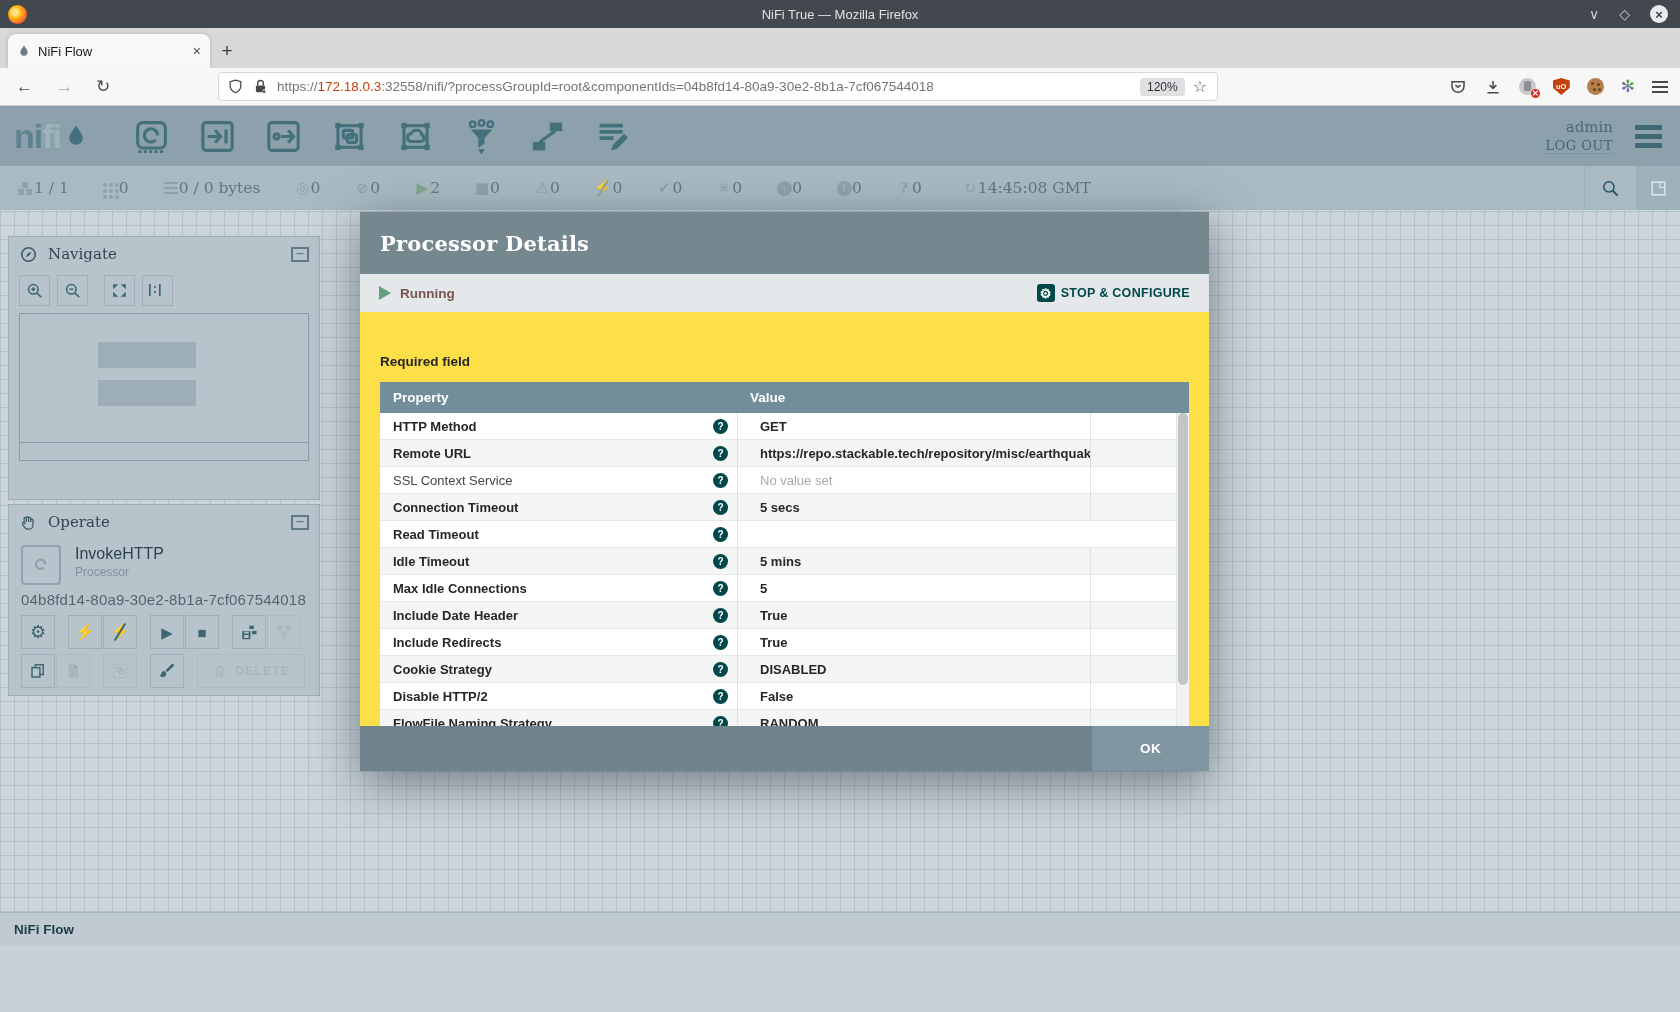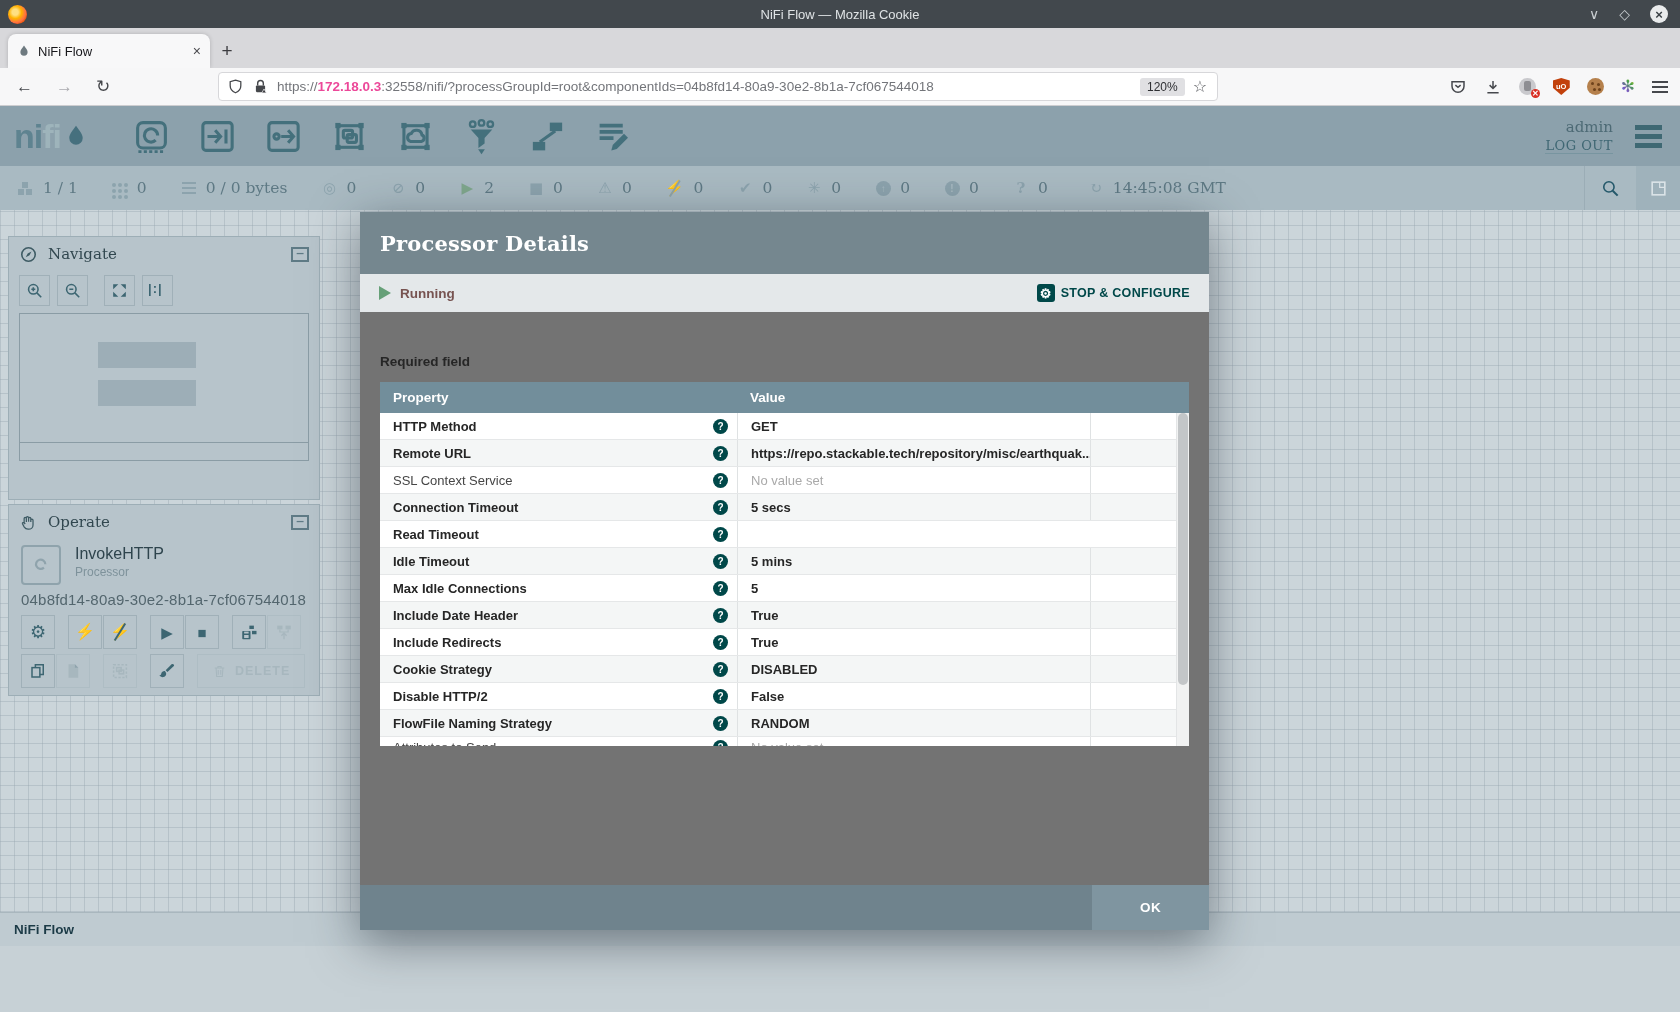--- a/index.html
+++ b/index.html
@@ -22,21 +22,21 @@
   .btab .fav{width:14px;height:14px;color:#6E7A80}
   .btab-close{margin-left:auto;color:#4B4B4F;font-size:14px}
   .newtab{width:34px;height:34px;display:flex;align-items:center;justify-content:center;font-size:19px;color:#3C3C40}
 
   .urlbar{position:absolute;top:68px;left:0;width:100%;height:38px;background:#F7F7F8;border-bottom:1px solid #CDCDD0;display:flex;align-items:center;z-index:40}
   .nav-btns{display:flex;align-items:center;gap:23px;margin-left:16px;font-size:17px;color:#45474B}
   .nav-btns .disabled{color:#ABABAF}
   .urlfield{position:absolute;left:218px;width:1000px;height:29px;background:#FFFFFF;border:1px solid #D7D7DA;border-radius:4px;display:flex;align-items:center;padding:0 8px;gap:8px}
   .urlfield .uic{width:17px;height:17px;color:#45474B}
   .url-text{white-space:nowrap;overflow:hidden;font-size:13.5px;color:#73757A}
-  .url-host{color:#ec4899;font-weight:bold}
+  .url-host{color:#c2410c;font-weight:normal}
   .zoom-badge{margin-left:auto;background:#E0E0E3;border-radius:3px;padding:2px 7px;font-size:12px;color:#2E2F33}
   .star{font-size:16px;color:#53555A;margin-right:2px}
   .bt-icons{position:absolute;right:12px;display:flex;align-items:center;gap:17px;color:#46484D}
   .bt-icons .uic{width:18px;height:18px}
   .ext{position:relative;width:17px;height:17px;border-radius:50%;background:#C9C9CD;display:inline-block}
   .ext::before{content:"";position:absolute;left:5px;top:3px;width:7px;height:10px;background:#8E8E93;border-radius:2px}
   .ext::after{content:"✕";position:absolute;right:-4px;bottom:-3px;font-size:8px;font-weight:bold;color:#fff;background:#D93025;border-radius:50%;width:9px;height:9px;line-height:9px;text-align:center}
   .ub{width:17px;height:17px;background:#c2410c;clip-path:polygon(50% 0,100% 15%,100% 58%,50% 100%,0 58%,0 15%);color:#fff;font-size:7.5px;font-weight:bold;display:flex;align-items:center;justify-content:center}
   .cookie{position:relative;width:17px;height:17px;border-radius:50%;background:#B5804C;display:inline-block}
   .cookie::after{content:"";position:absolute;left:4px;top:4px;width:3px;height:3px;border-radius:50%;background:#6F431C;box-shadow:6px 1px 0 #6F431C,2px 6px 0 #6F431C,7px 6px 0 #6F431C}
@@ -51,21 +51,21 @@
   .logo-drop{width:26px;height:30px;color:#46707E;margin-left:2px}
   .tb-icons{display:flex;align-items:center;gap:29px;margin-left:44px;color:#44707C}
   .tbi{width:37px;height:37px}
   .user-block{margin-left:auto;text-align:right;font-family:"DejaVu Serif",serif}
   .user-name{font-size:15px;color:#4D6A75}
   .logout{font-size:13px;color:#3F6773;letter-spacing:.5px;border-bottom:1px solid #7895A0;display:inline-block;margin-top:2px}
   .nifi-burger{margin:0 18px 0 22px;display:inline-block;width:27px;height:5px;background:#3E6873;box-shadow:0 9px 0 #3E6873,0 18px 0 #3E6873;transform:translateY(-9px)}
 
   
   .stats{position:absolute;top:166px;left:0;width:100%;height:44px;background:#A9BAC2;display:flex;align-items:center;font-family:"DejaVu Serif",serif;color:#5E7984;font-size:15.5px}
-  .stat{display:flex;align-items:center;gap:9px;margin-left:34px;white-space:nowrap}
+  .stat{display:flex;align-items:center;margin-left:34px;white-space:nowrap}
   .stat:first-child{margin-left:18px}
   .sic{color:#8CA3AD;font-size:15px;display:flex;align-items:center;justify-content:center;min-width:16px}
   .sic-running{color:#7FA78C}
   .ic-cubes{display:inline-block;width:6px;height:6px;background:currentColor;box-shadow:8px 0 0 currentColor,4px -7px 0 currentColor;margin:7px 10px 0 0}
   .ic-dots{display:inline-block;width:4px;height:4px;border-radius:50%;background:currentColor;box-shadow:6px 0 0 currentColor,12px 0 0 currentColor,0 6px 0 currentColor,6px 6px 0 currentColor,12px 6px 0 currentColor,0 -6px 0 currentColor,6px -6px 0 currentColor,12px -6px 0 currentColor;margin:6px 12px 0 0}
   .ic-bars{display:inline-block;width:14px;height:2.5px;background:currentColor;box-shadow:0 5px 0 currentColor,0 10px 0 currentColor;margin-bottom:10px}
   .ic-circ{display:inline-flex;width:15px;height:15px;border-radius:50%;background:currentColor;align-items:center;justify-content:center;font-family:"Liberation Sans",sans-serif;font-size:10px;font-weight:bold}
   .ic-circ{color:#A9BAC2}.sic .ic-circ{background:#8CA3AD}
   .stat-time{margin-left:40px}
   .stats-right{margin-left:auto;display:flex;align-items:center;height:100%}
@@ -108,21 +108,21 @@
   .op-row{display:flex;margin:5px 12px 0}
   .obtn{width:34px;height:34px;border:1px solid #A0B0B8;display:flex;align-items:center;justify-content:center;color:#3D6672;font-size:16px}
   .obtn+.obtn{margin-left:1px}
   .obtn.gap{margin-left:13px}
   .obtn.off{color:#A7B7BE;border-color:#AEBDC4}
   .obtn .uic{width:18px;height:18px}
   .del-btn{margin-left:13px;height:34px;border:1px solid #AEBDC4;color:#A7B7BE;display:flex;align-items:center;gap:8px;padding:0 14px;font-size:12.5px;font-weight:bold;letter-spacing:1px}
   .del-btn .uic{width:15px;height:15px}
 
   
-  .modal{position:absolute;left:360px;top:212px;width:849px;height:718px;background:#737373;box-shadow:0 12px 45px rgba(25,35,45,.5);z-index:30}
+  .modal{position:absolute;left:360px;top:212px;width:849px;height:559px;background:#fde047;box-shadow:0 12px 45px rgba(25,35,45,.5);z-index:30}
   .m-head{height:62px;background:#75878F;color:#fff;display:flex;align-items:center;padding:0 20px;font-family:"DejaVu Serif",serif;font-size:21px;font-weight:bold;letter-spacing:.2px}
   .m-status{height:38px;background:#E4E8EA;display:flex;align-items:center;padding:0 19px}
   .play-tri{width:0;height:0;border-left:12px solid #66A078;border-top:7px solid transparent;border-bottom:7px solid transparent;margin-right:9px}
   .run-label{color:#775351;font-weight:bold;font-size:13.5px}
   .stopcfg{margin-left:auto;display:flex;align-items:center;gap:6px;color:#004849;font-weight:bold;font-size:12.5px;letter-spacing:.3px}
   .gear-badge{width:18px;height:18px;background:#004849;color:#fff;display:flex;align-items:center;justify-content:center;font-size:13px;border-radius:3px}
   .m-body{position:relative;height:488px;padding:18px 20px 0 20px}
   .dtabs{display:flex;align-items:flex-end;border-bottom:1px solid #004849;height:37px}
   .dtab{height:31px;padding:0 21px;margin-right:2px;background:#E9EDEE;border:1px solid #D4DADC;border-bottom:none;display:flex;align-items:center;font-size:12px;font-weight:bold;color:#004849;letter-spacing:.4px}
   .dtab.active{height:37px;background:#fff;border:1px solid #004849;border-bottom:1px solid #fff;margin-bottom:-1px}
@@ -133,34 +133,34 @@
   .th-val{flex:1;padding-left:13px}
   .rows-wrap{position:relative;margin-right:13px}
   .prow{display:flex;height:27px;align-items:flex-end;border-bottom:1px solid #E5E7E8;background:#fff;font-size:13px}
   .prow.alt{background:#F4F6F6}
   .prow.partial{height:9px;overflow:hidden;align-items:flex-start;border-bottom:none}
   .prow.partial .pcell,.prow.partial .vcell{padding-top:3px;align-items:flex-start}
   .pcell{width:357px;align-self:stretch;display:flex;align-items:center;padding-left:13px;color:#2A2A2A}
   .pcell.req{font-weight:bold;color:#262626}
   .pcell.opt{color:#464646}
   .qm{margin-left:auto;margin-right:9px;width:15px;height:15px;border-radius:50%;background:#004849;color:#fff;font-size:10px;font-weight:bold;display:flex;align-items:center;justify-content:center;flex:none}
-  .vcell{flex:1;align-self:stretch;display:flex;align-items:center;border-left:1px solid #DFE2E3;padding-left:13px;font-weight:bold;color:#262626;white-space:nowrap;overflow:hidden}
+  .vcell{flex:1;align-self:stretch;display:flex;align-items:center;border-left:1px solid #DFE2E3;padding-left:22px;font-weight:bold;color:#262626;white-space:nowrap;overflow:hidden}
   .vcell.empty{color:#A9A9A9;font-weight:normal}
   .ecell{width:86px;align-self:stretch;border-left:1px solid #DFE2E3;flex:none}
   .sbar{position:absolute;right:0;top:31px;width:13px;height:333px;background:#F1F2F2;border-left:1px solid #E3E5E6}
   .sthumb{position:absolute;left:1px;right:1px;top:0;height:272px;background:#C3C6C8;border-radius:7px}
   .m-foot{position:absolute;left:0;bottom:0;width:100%;height:45px;background:#6F838D;display:flex;justify-content:flex-end}
   .ok-btn{width:117px;height:100%;background:#7F95A0;color:#fff;font-weight:bold;font-size:13.5px;display:flex;align-items:center;justify-content:center;letter-spacing:.5px}
 </style>
 </head>
 <body>
 
 <div class="titlebar">
   <span class="fx-logo"></span>
-  <span class="win-title">NiFi Flow — Mozilla Cookie</span>
+  <span class="win-title">NiFi True — Mozilla Firefox</span>
   <span class="win-controls">
     <span class="txt-ic">∨</span>
     <span class="txt-ic">◇</span>
     <span class="close-circle">×</span>
   </span>
 </div>
 
 <div class="tabstrip">
   <div class="btab">
     <span class="fav">

